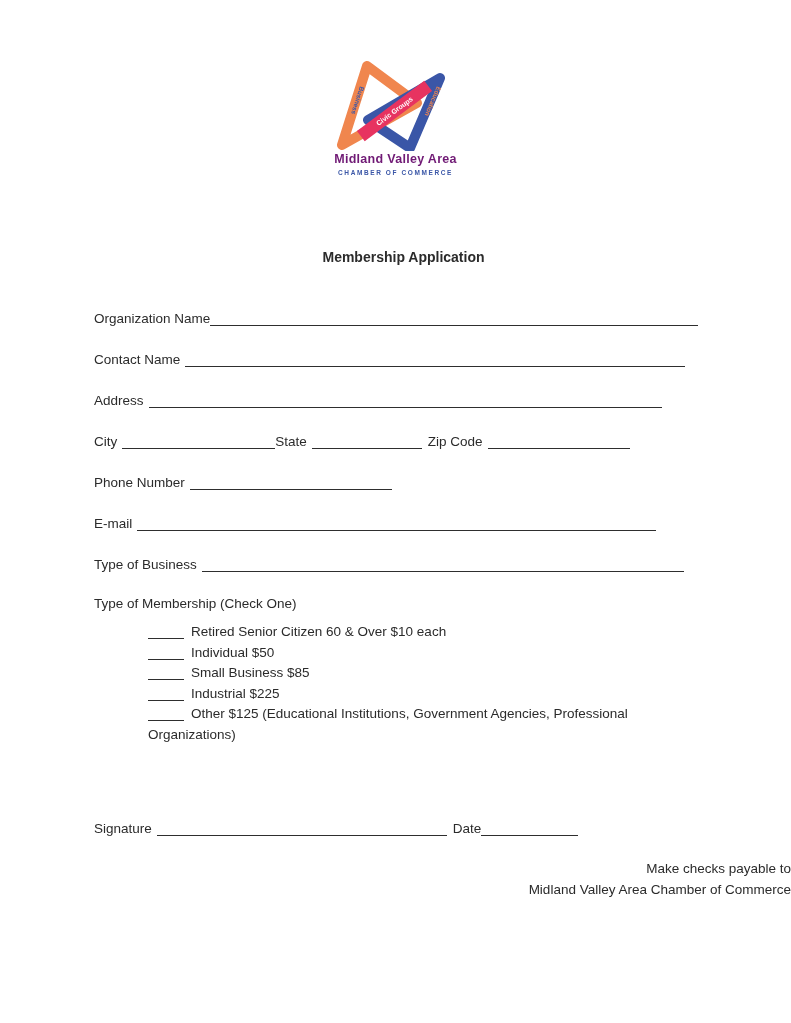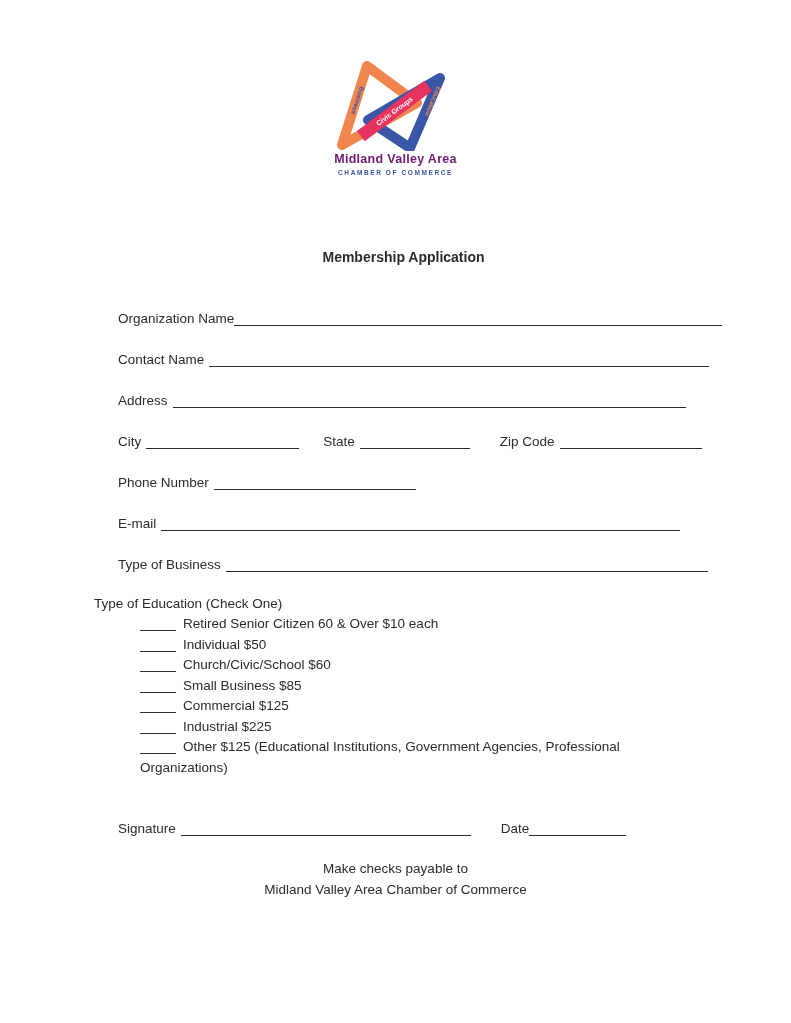--- a/index.html
+++ b/index.html
@@ -15,32 +15,32 @@
   }
   
   .logo{position:absolute;top:56px;left:50%;transform:translateX(-50%);width:160px;text-align:center;}
   .logo-name{font-size:12.5px;font-weight:bold;color:#701a75;letter-spacing:.3px;margin-top:-2px;}
   .logo-sub{font-size:6.5px;font-weight:bold;color:#3a56a7;letter-spacing:1.6px;margin-top:3px;}
   
   .title{position:absolute;top:249px;left:8px;width:100%;text-align:center;
          font-size:14px;font-weight:bold;color:#2b2b2b;margin:0;}
   
   .row{position:absolute;left:94px;height:20px;white-space:nowrap;line-height:18px;}
-  .lbl{display:inline-block;margin-left:24px;}
+  .lbl{display:inline-block;}
   .line{display:inline-block;border-bottom:1.3px solid #2e2e2e;height:13px;transform:translateY(3px);}
   .gap{margin-left:5px;}
   .sp{display:inline-block;width:6px;}
   
   .mem-heading{position:absolute;left:94px;top:595px;line-height:18px;}
-  .mem-list{position:absolute;left:140px;top:614px;width:562px;margin:0;padding:0;list-style:none;}
+  .mem-list{position:absolute;left:140px;top:614px;width:562px;margin:8px;padding:0;list-style:none;}
   .mem-list li{line-height:20.5px;}
   .blank{display:inline-block;width:36px;border-bottom:1.3px solid #2e2e2e;height:13px;
          transform:translateY(3px);margin-right:7px;}
   
-  .footer{position:absolute;top:858px;left:0;width:100%;text-align:center;line-height:21px;}
+  .footer{position:absolute;top:858px;left:0;width:100%;text-align:right;line-height:21px;}
 </style>
 </head>
 <body>
 
 <div class="page">
 
   <div class="logo">
     <svg width="120" height="95" viewBox="0 0 120 95" aria-hidden="true">
 
       <polygon points="31,10 6,89 81,47" fill="none" stroke="#f0864e" stroke-width="10" stroke-linejoin="round"></polygon>
@@ -82,27 +82,25 @@
   </div>
 
   <div class="row" style="top:514px">
     <span class="lbl">E-mail</span><span class="line gap" style="width:519px"></span>
   </div>
 
   <div class="row" style="top:555px">
     <span class="lbl">Type of Business</span><span class="line gap" style="width:482px"></span>
   </div>
 
-  <div class="mem-heading">Type of Education (Check One)</div>
+  <div class="mem-heading">Type of Membership (Check One)</div>
   <ul class="mem-list">
     <li><span class="blank"></span><span>Retired Senior Citizen 60 &amp; Over $10 each</span></li>
     <li><span class="blank"></span><span>Individual $50</span></li>
-    <li><span class="blank"></span><span>Church/Civic/School $60</span></li>
     <li><span class="blank"></span><span>Small Business $85</span></li>
-    <li><span class="blank"></span><span>Commercial $125</span></li>
     <li><span class="blank"></span><span>Industrial $225</span></li>
     <li><span class="blank"></span><span>Other $125 (Educational Institutions, Government Agencies, Professional Organizations)</span></li>
   </ul>
 
   <div class="row" style="top:819px">
     <span class="lbl">Signature</span><span class="line gap" style="width:290px"></span><span class="sp"></span><span class="lbl">Date</span><span class="line" style="width:97px"></span>
   </div>
 
   <div class="footer">
     <div>Make checks payable to</div>

